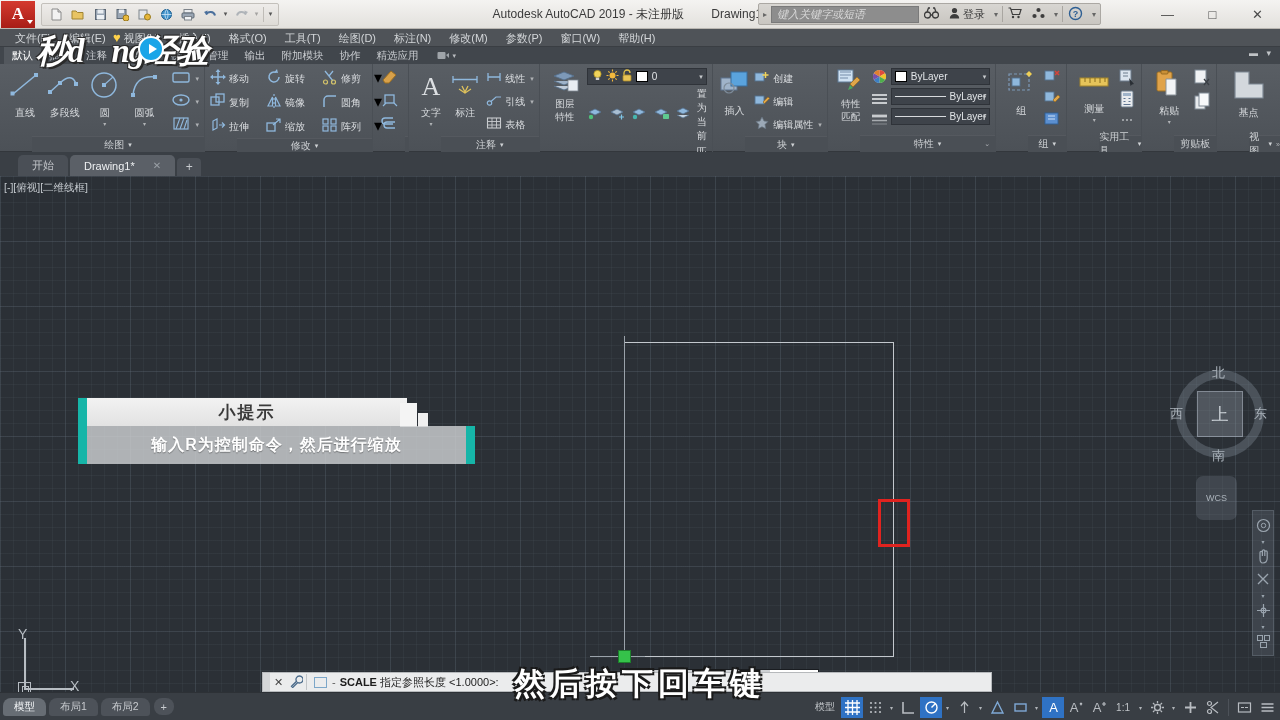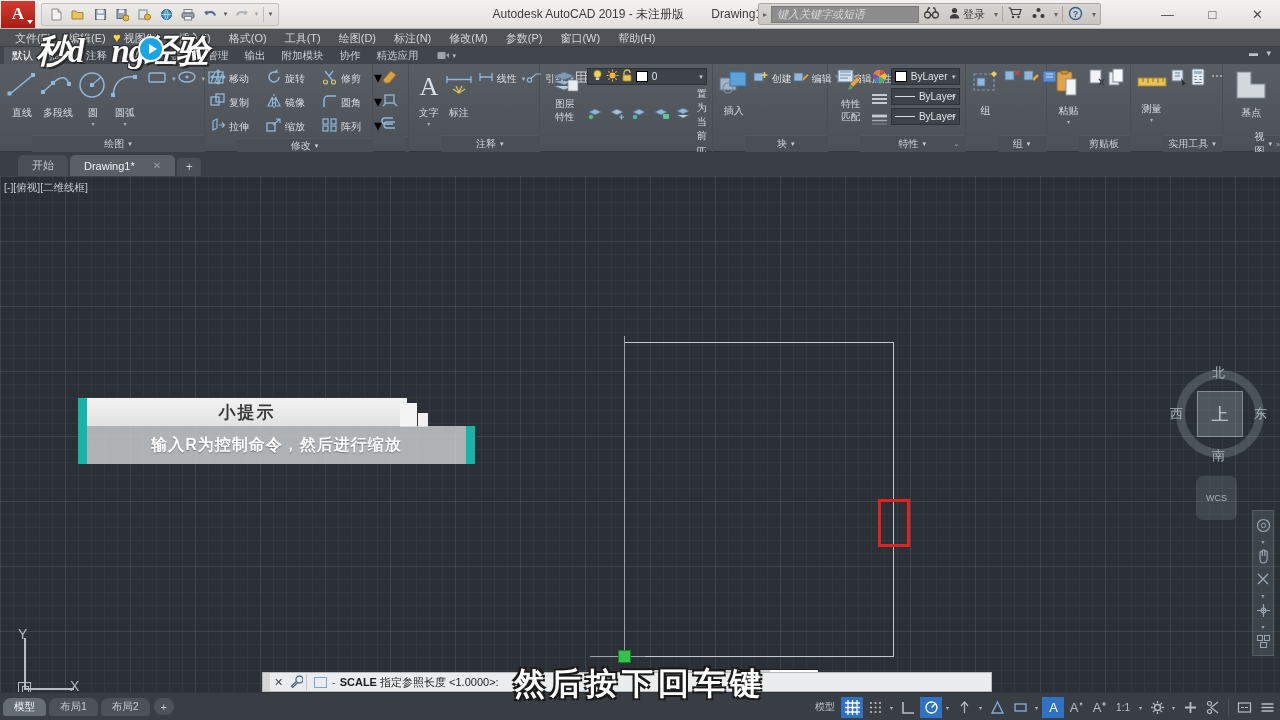--- a/index.html
+++ b/index.html
@@ -135,21 +135,21 @@
   .bigbtn {
     width: 46px; display: flex; flex-direction: column;
     align-items: center; gap: 2px; padding-top: 2px;
   }
   .bigbtn .lbl { font-size: 10px; color: #dadde0; white-space: nowrap; }
   .bigbtn .dot { font-size: 6px; color: #b0b3b6; line-height: 4px; }
 
   .smallrow { display: flex; align-items: center; gap: 3px; height: 22px; }
   .smallrow .lbl { font-size: 10px; color: #dadde0; white-space: nowrap; }
   .smallrow .car { font-size: 7px; color: #aeb1b4; margin-left: 2px; }
-  .col { display: flex; flex-direction: row; gap: 1px; }
+  .col { display: flex; flex-direction: column; gap: 1px; }
 
   
   .combo {
     height: 17px; background: #3e434a; border: 1px solid #2f3339;
     display: flex; align-items: center; padding: 0 3px;
     font-size: 10px; color: #e2e5e8; position: relative;
   }
   .combo .cbcar {
     position: absolute; right: 3px; font-size: 7px; color: #c6c9cc;
   }
@@ -1120,53 +1120,20 @@
               </svg>
           </span>
         </div>
       </div>
       <div class="panel-title">
         <span>组</span>
         <span class="car">▾</span>
       </div>
     </div>
 
-    <div class="panel" style="width:84px">
-      <div class="panel-body">
-        <div class="bigbtn" style="width:44px">
-          <span>
-            <svg width="32" height="28" viewBox="0 0 32 28">
-                <rect x="4" y="2" width="15" height="19" rx="1.5" fill="#e0a34a" stroke="#9c6f22" stroke-width="1"></rect>
-                <rect x="8" y="0.5" width="7" height="3.5" rx="1" fill="#c98f36" stroke="#8a5f1c" stroke-width="0.8"></rect>
-                <path d="M13 9h10v16h-10z" fill="#f2f4f6" stroke="#8a939b" stroke-width="1"></path>
-              </svg>
-          </span>
-          <span class="lbl">粘贴</span>
-          <span class="dot">▾</span>
-        </div>
-        <div class="col" style="margin-left:2px">
-          <span style="height:23px">
-            <svg width="18" height="19" viewBox="0 0 18 19">
-                <rect x="2" y="2" width="11" height="13" fill="#f0f2f4" stroke="#7d8893" stroke-width="1"></rect>
-                <path d="M11 11l5 6M16 11l-5 6" stroke="#3a3f45" stroke-width="1.3"></path>
-              </svg>
-          </span>
-          <span style="height:23px">
-            <svg width="18" height="19" viewBox="0 0 18 19">
-                <rect x="2" y="4" width="10" height="13" fill="#e8ebee" stroke="#7d8893" stroke-width="1"></rect>
-                <rect x="6" y="1" width="10" height="13" fill="#f6f8fa" stroke="#7d8893" stroke-width="1"></rect>
-              </svg>
-          </span>
-        </div>
-      </div>
-      <div class="panel-title">
-        <span>剪贴板</span>
-      </div>
-    </div>
-
     <div class="panel" style="width:92px">
       <div class="panel-body">
         <div class="bigbtn" style="width:44px">
           <span>
             <svg width="32" height="26" viewBox="0 0 32 26">
                 <rect x="2" y="8" width="28" height="8" fill="#e6c45a" stroke="#a3852c" stroke-width="1"></rect>
                 <path d="M7 8v4M12 8v5M17 8v4M22 8v5M27 8v4" stroke="#8a6f20" stroke-width="1"></path>
               </svg>
           </span>
           <span class="lbl">测量</span>
@@ -1190,20 +1157,53 @@
           <span style="height:14px">
             <svg width="18" height="12" viewBox="0 0 18 12">
                 <path d="M4 6h2M8 6h2M12 6h2" stroke="#b2b6ba" stroke-width="1.6"></path>
               </svg>
           </span>
         </div>
       </div>
       <div class="panel-title">
         <span>实用工具</span>
         <span class="car">▾</span>
+      </div>
+    </div>
+
+    <div class="panel" style="width:84px">
+      <div class="panel-body">
+        <div class="bigbtn" style="width:44px">
+          <span>
+            <svg width="32" height="28" viewBox="0 0 32 28">
+                <rect x="4" y="2" width="15" height="19" rx="1.5" fill="#e0a34a" stroke="#9c6f22" stroke-width="1"></rect>
+                <rect x="8" y="0.5" width="7" height="3.5" rx="1" fill="#c98f36" stroke="#8a5f1c" stroke-width="0.8"></rect>
+                <path d="M13 9h10v16h-10z" fill="#f2f4f6" stroke="#8a939b" stroke-width="1"></path>
+              </svg>
+          </span>
+          <span class="lbl">粘贴</span>
+          <span class="dot">▾</span>
+        </div>
+        <div class="col" style="margin-left:2px">
+          <span style="height:23px">
+            <svg width="18" height="19" viewBox="0 0 18 19">
+                <rect x="2" y="2" width="11" height="13" fill="#f0f2f4" stroke="#7d8893" stroke-width="1"></rect>
+                <path d="M11 11l5 6M16 11l-5 6" stroke="#3a3f45" stroke-width="1.3"></path>
+              </svg>
+          </span>
+          <span style="height:23px">
+            <svg width="18" height="19" viewBox="0 0 18 19">
+                <rect x="2" y="4" width="10" height="13" fill="#e8ebee" stroke="#7d8893" stroke-width="1"></rect>
+                <rect x="6" y="1" width="10" height="13" fill="#f6f8fa" stroke="#7d8893" stroke-width="1"></rect>
+              </svg>
+          </span>
+        </div>
+      </div>
+      <div class="panel-title">
+        <span>剪贴板</span>
       </div>
     </div>
 
     <div class="panel" style="width:78px; border-right:none">
       <div class="panel-body" style="justify-content:center">
         <div class="bigbtn" style="width:46px">
           <span>
             <svg width="36" height="30" viewBox="0 0 36 30">
                 <path d="M4 2h14v12h14v14H4z" fill="#d3d8dd" stroke="#7d8893" stroke-width="1.2"></path>
               </svg>

